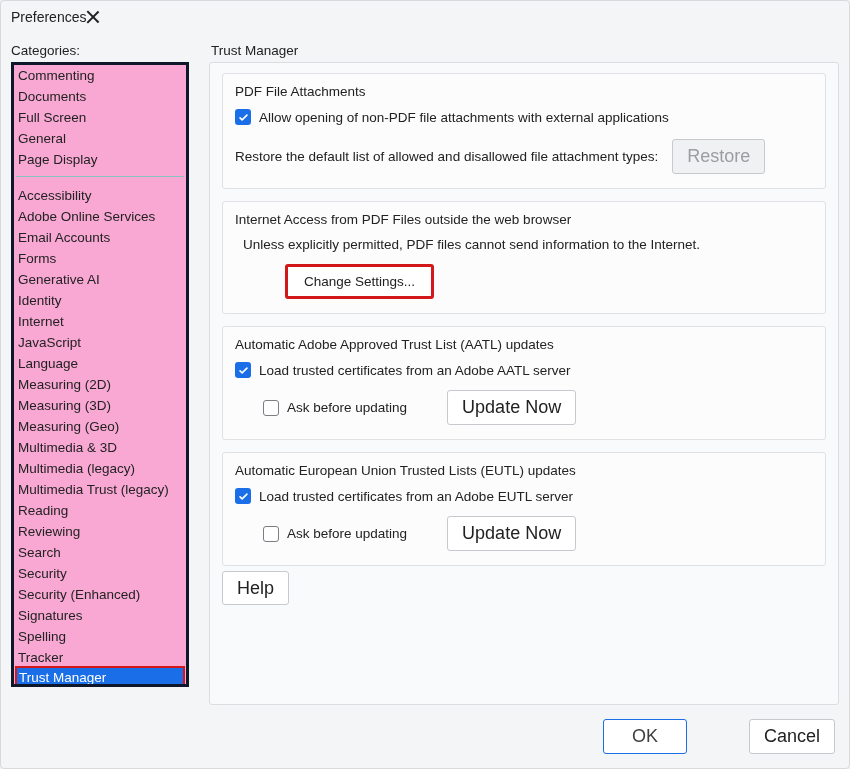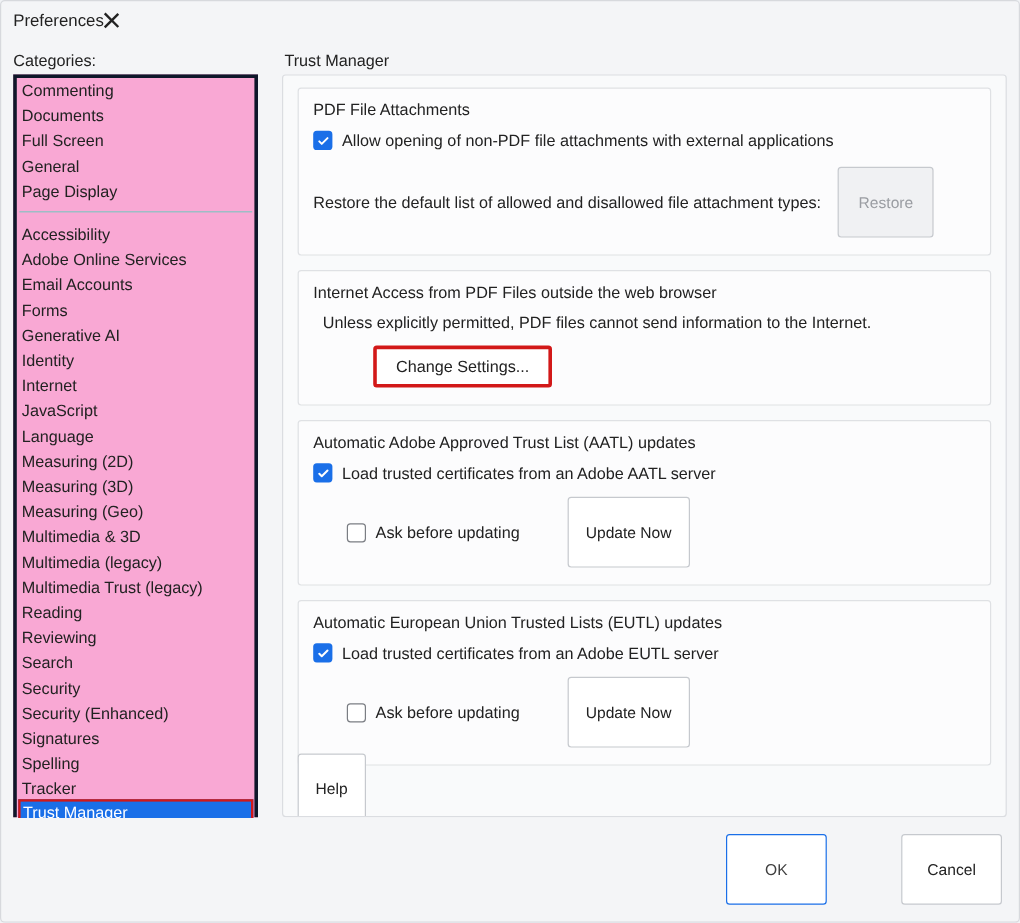--- a/index.html
+++ b/index.html
@@ -47,21 +47,21 @@
   .close-icon::before { transform: rotate(45deg); }
   .close-icon::after  { transform: rotate(-45deg); }
 
   .body {
     display: flex;
     flex: 1;
     padding: 10px 10px 0 10px;
     gap: 20px;
     overflow: hidden;
   }
-  .left-col { width: 204px; display:flex; flex-direction:column; }
+  .left-col { width: 178px; display:flex; flex-direction:column; }
   .left-label { margin-bottom: 4px; font-size:13.5px; }
   .cat-box {
     border: 3px solid #0f172a;
     background: #f9a8d4;
     height: 625px;
     display:flex;
     position: relative;
   }
   .cat-scroll {
     flex:1;
@@ -121,23 +121,23 @@
     align-items:center; justify-content:center; flex-shrink:0;
   }
   .chk.checked { background:#1a6fe8; }
   .chk.checked svg { width:11px; height:11px; }
   .chk.unchecked { border:1.2px solid #7a7d83; background:#fff; }
 
   .btn {
     border:1px solid #c6c9ce;
     background:#fff;
     color:#222;
-    padding: 21px 14px;
+    padding: 6px 14px;
     border-radius:3px;
-    font-size:13px;
+    font-size:18px;
     cursor:pointer;
     min-width: 80px;
     text-align:center;
   }
   .btn.disabled { color:#9a9da2; background:#f0f1f3; cursor:default; }
   .btn.highlight-red { border:3px solid #d21818; padding:7px 16px; font-size:13.5px;}
   .btn.primary { border:1.5px solid #1a6fe8; color:#404040; }
 
   .footer {
     display:flex;

